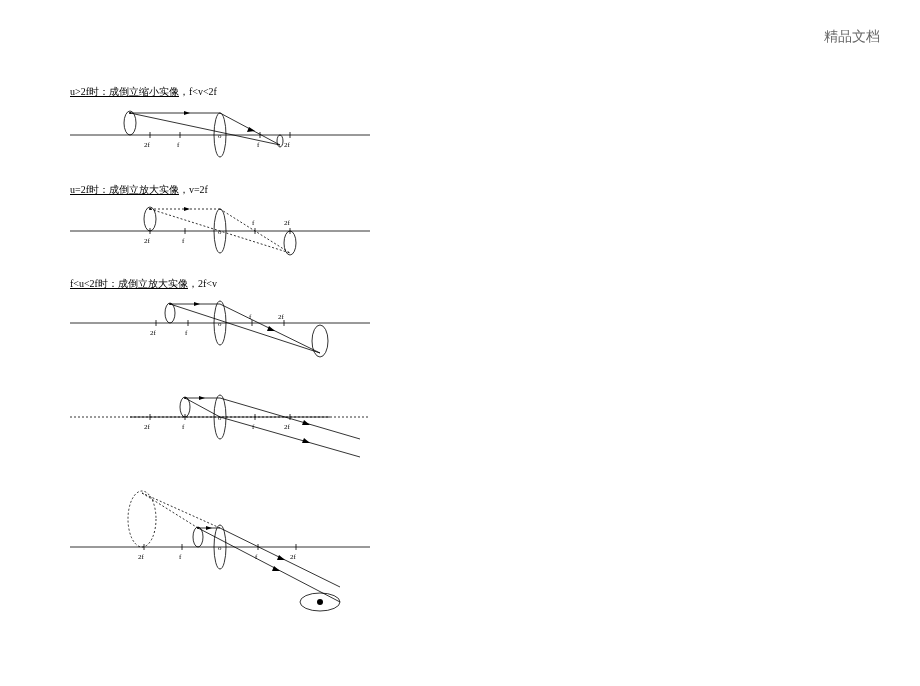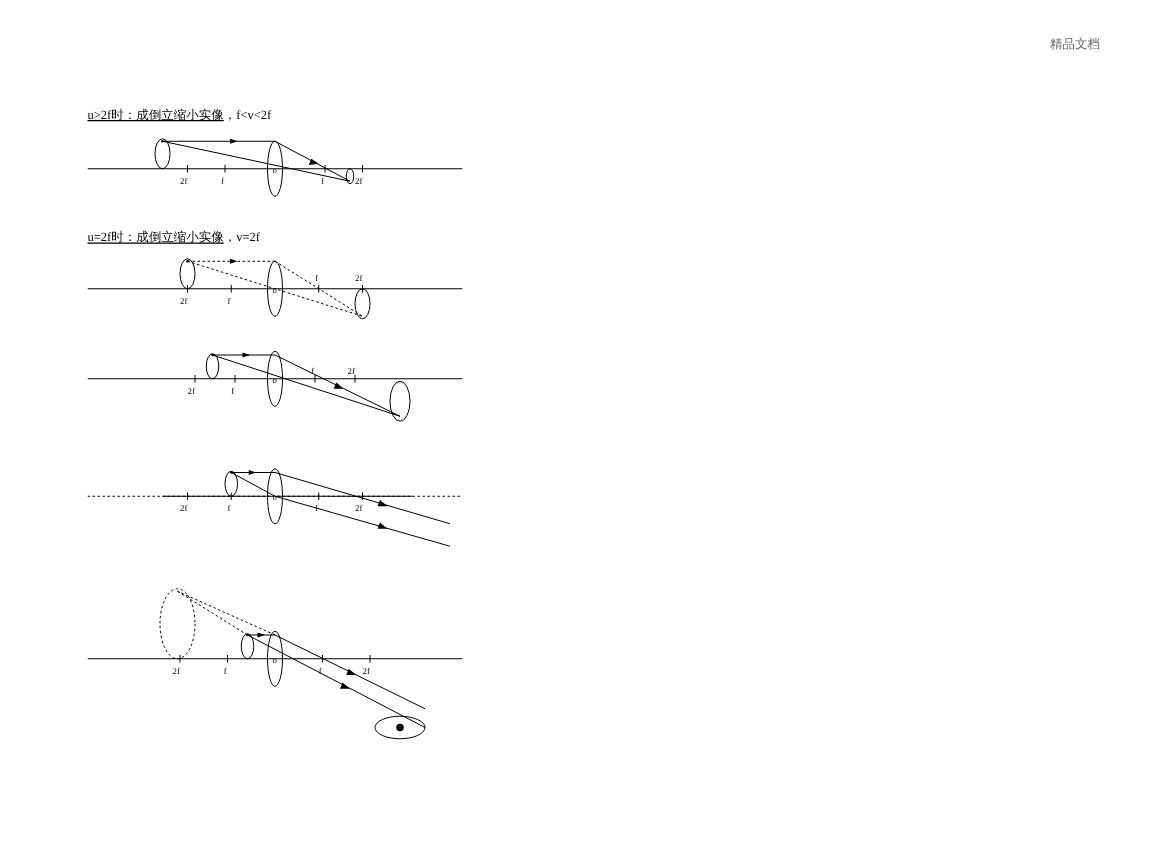--- a/index.html
+++ b/index.html
@@ -9,21 +9,21 @@
     background: #fff;
     font-family: "SimSun", "宋体", serif;
     position: relative;
     font-size: 10px;
     color: #000;
   }
   .watermark {
     position: absolute;
     top: 28px;
     right: 40px;
-    font-size: 10px;
+    font-size: 14px;
     color: #666;
     font-family: Liberation Serif, serif;
   }
   .content {
     position: absolute;
     left: 70px;
     top: 85px;
     width: 340px;
   }
   .case-block {
@@ -85,21 +85,21 @@
       <line class="ray" x1="60" y1="8" x2="210" y2="40"></line>
       <polygon points="120,8 114,6 114,10" fill="#000"></polygon>
       <polygon points="185,26 179,22 177,27" fill="#000"></polygon>
 
       <ellipse class="obj" cx="210" cy="36" rx="3" ry="6"></ellipse>
     </svg>
   </div>
 
   <div class="case-block">
     <div class="case-title">
-      <span class="ul">u=2f时：成倒立缩小实像</span><span>，v=2f</span>
+      <span class="ul">u=2f时：成倒立放大实像</span><span>，v=2f</span>
     </div>
     <svg class="diagram" viewBox="0 0 300 56">
       <line class="ray" x1="0" y1="28" x2="300" y2="28"></line>
       <ellipse class="lens" cx="150" cy="28" rx="6" ry="22"></ellipse>
       <text class="axis-lbl" x="148" y="31">o</text>
 
       <ellipse class="obj" cx="80" cy="16" rx="6" ry="12"></ellipse>
       <circle cx="80" cy="6" r="1" fill="#000"></circle>
 
       <line class="ray" x1="115" y1="25" x2="115" y2="31"></line>
@@ -114,20 +114,23 @@
       <line class="ray dashed" x1="80" y1="6" x2="150" y2="6"></line>
       <line class="ray dashed" x1="150" y1="6" x2="220" y2="50"></line>
       <line class="ray dashed" x1="80" y1="6" x2="220" y2="50"></line>
       <polygon points="120,6 114,4 114,8" fill="#000"></polygon>
 
       <ellipse class="obj" cx="220" cy="40" rx="6" ry="12"></ellipse>
     </svg>
   </div>
 
   <div class="case-block tall">
+    <div class="case-title">
+      <span class="ul">f&lt;u&lt;2f时：成倒立放大实像</span><span>，2f&lt;v</span>
+    </div>
     <svg class="diagram" viewBox="0 0 300 64">
       <line class="ray" x1="0" y1="26" x2="300" y2="26"></line>
       <ellipse class="lens" cx="150" cy="26" rx="6" ry="22"></ellipse>
       <text class="axis-lbl" x="148" y="29">o</text>
 
       <ellipse class="obj" cx="100" cy="16" rx="5" ry="10"></ellipse>
       <circle cx="100" cy="7" r="1" fill="#000"></circle>
 
       <line class="ray" x1="118" y1="23" x2="118" y2="29"></line>
       <line class="ray" x1="86" y1="23" x2="86" y2="29"></line>

